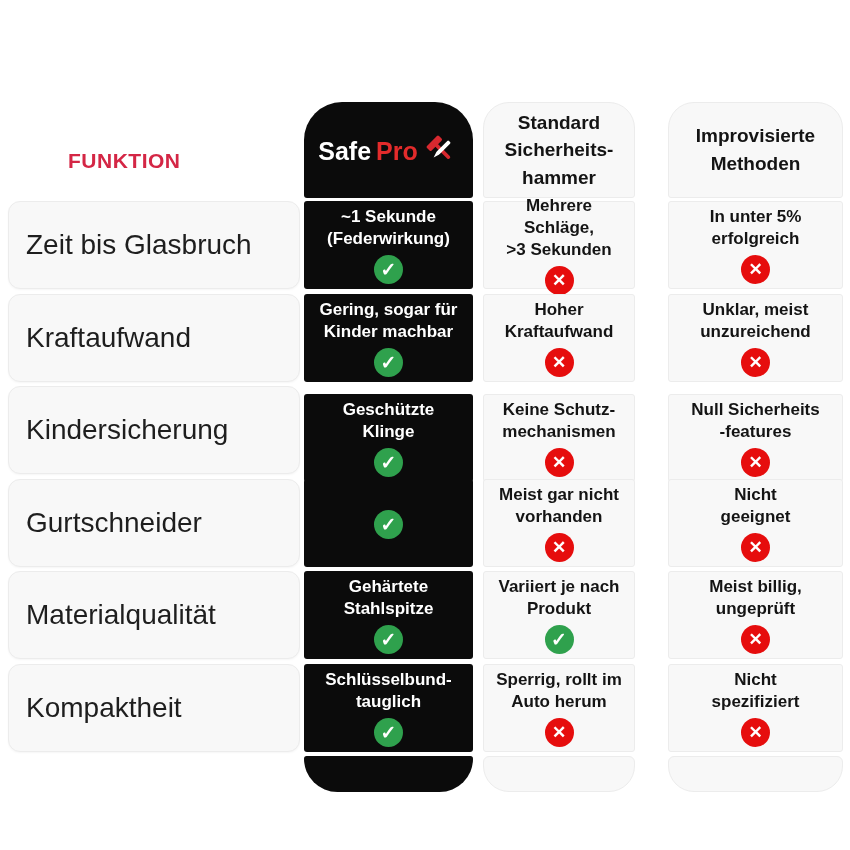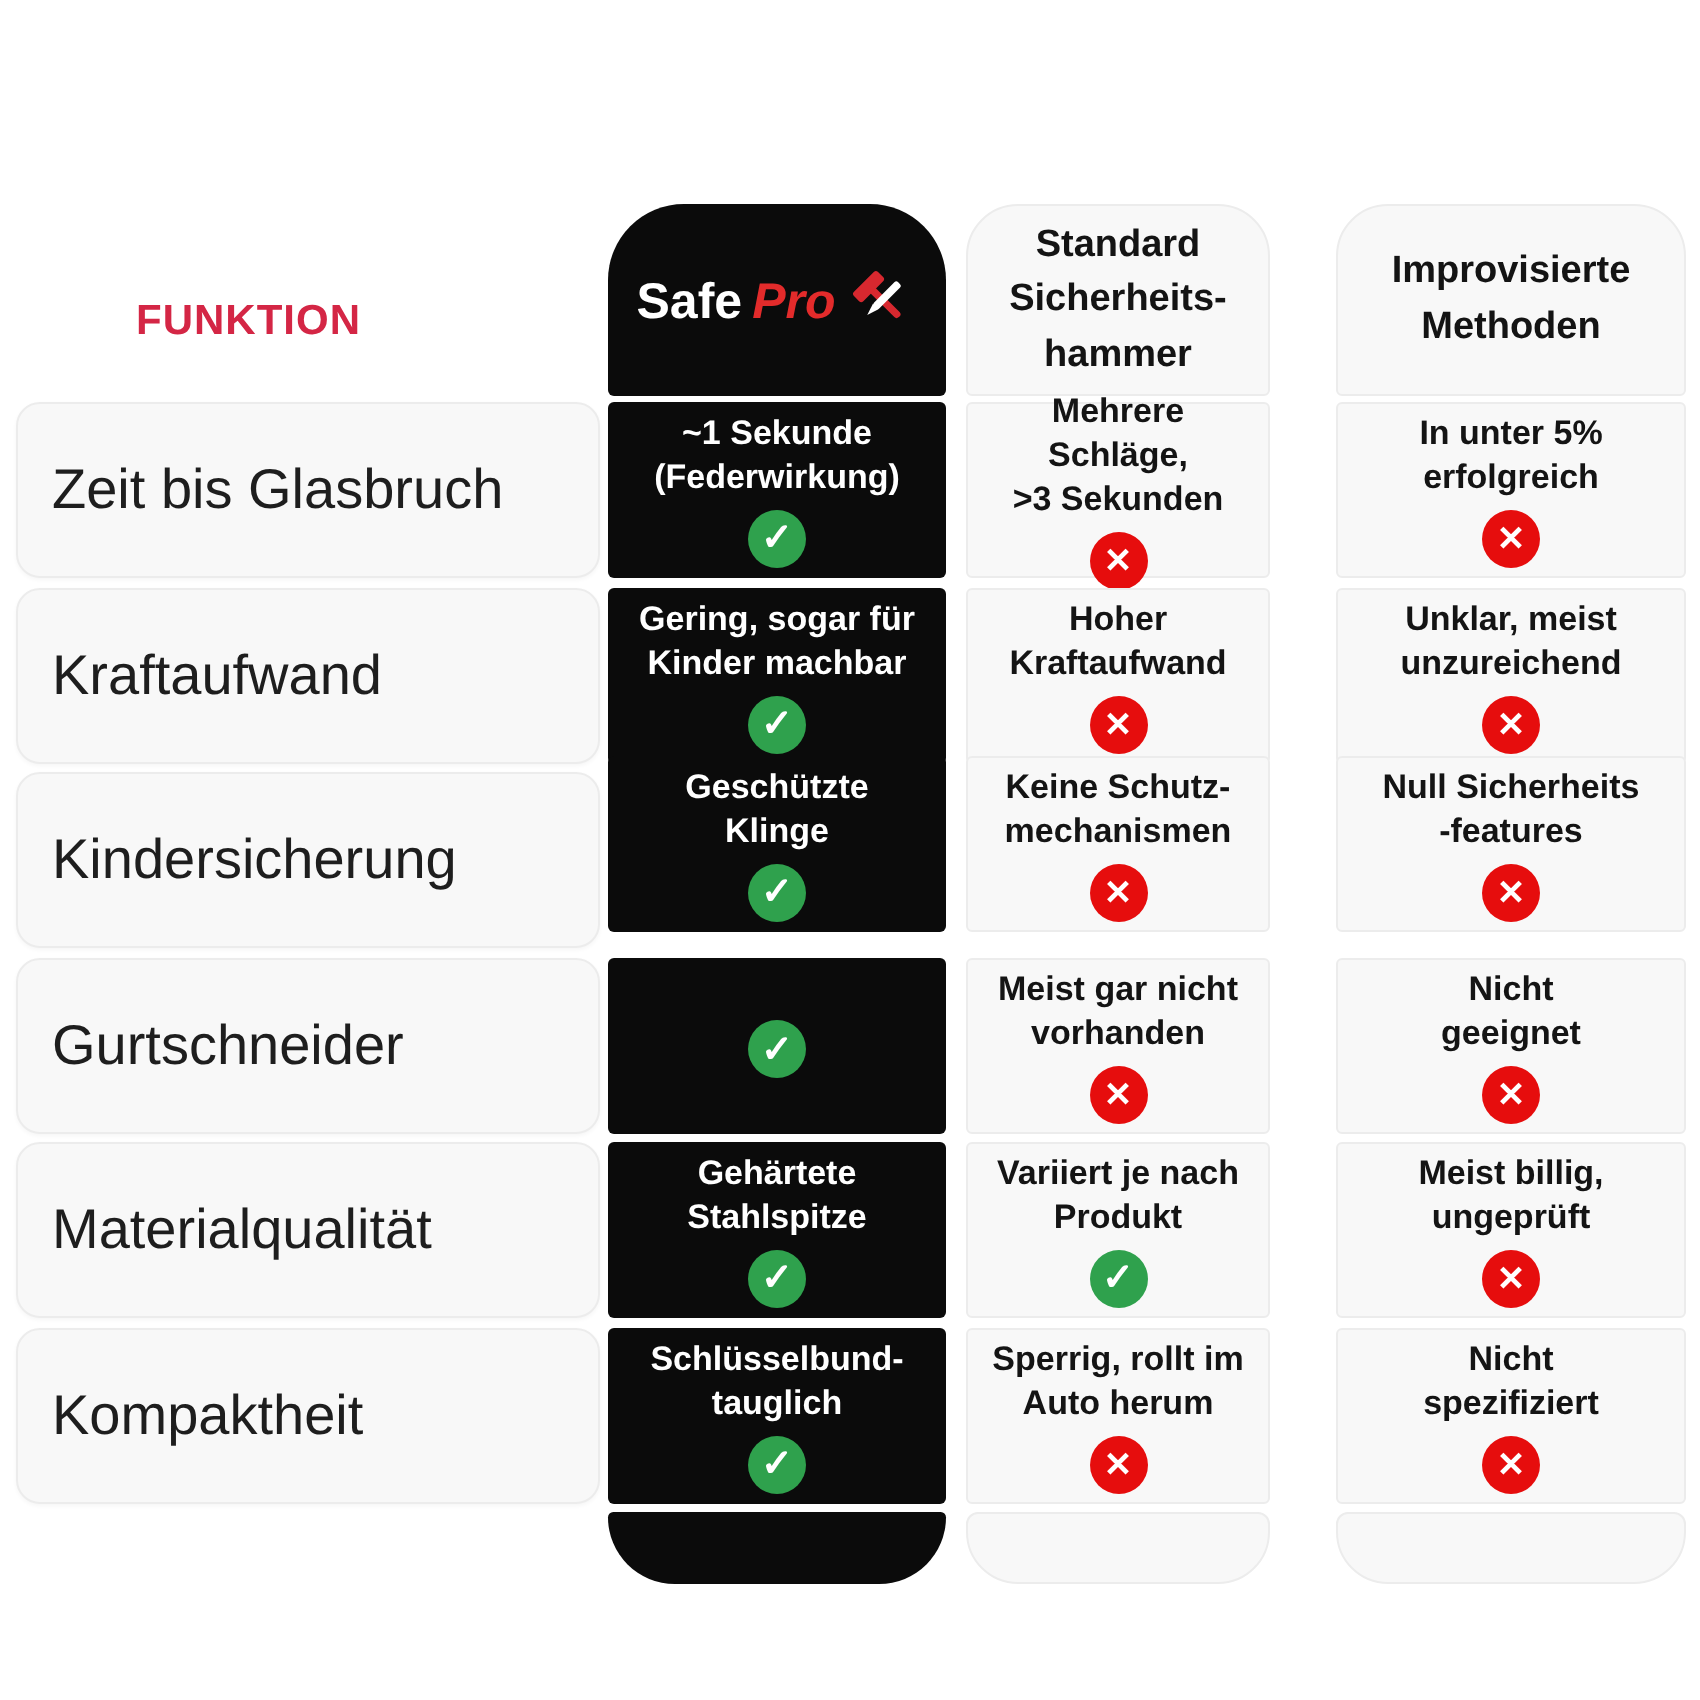--- a/index.html
+++ b/index.html
@@ -31,21 +31,21 @@
   .col-safepro{left:304px;width:169px;}
   .col-standard{left:483px;width:152px;}
   .col-improvised{left:668px;width:175px;border-radius:10px;}
 
   .cell{
     position:absolute;left:0;right:0;height:88px;box-sizing:border-box;
     display:flex;flex-direction:column;align-items:center;justify-content:center;
     gap:2px;padding:4px 6px;text-align:center;border-radius:3px;
   }
   .head{top:0;height:96px;}
-  .c0{top:99px}.c1{top:192px}.c2{top:276px}.c3{top:377px}.c4{top:469px}.c5{top:562px}
+  .c0{top:99px}.c1{top:192px}.c2{top:292px}.c3{top:377px}.c4{top:469px}.c5{top:562px}
   .cap{top:654px;height:36px;padding:0;}
 
   .black{background:#0b0b0b;color:#ffffff;}
   .gray{background:#f8f8f8;border:1px solid #ececec;color:#141414;}
 
   .col-safepro .head{border-radius:38px 38px 3px 3px;}
   .col-safepro .cap{border-radius:3px 3px 38px 38px;}
   .col-standard .head,.col-improvised .head{border-radius:26px 26px 3px 3px;}
   .col-standard .cap,.col-improvised .cap{border-radius:6px 6px 26px 26px;}
 
@@ -58,21 +58,21 @@
     display:flex;align-items:center;justify-content:center;color:#fff;
   }
   .badge.check{background:#2fa14d;}
   .badge.check::before{content:"✓";font-size:19px;font-weight:900;}
   .badge.cross{background:#e60d0d;}
   .badge.cross::before{content:"✕";font-size:17px;font-weight:900;}
 
   
   .logo{display:flex;align-items:flex-end;gap:5px;font-size:25px;font-weight:700;}
   .logo-safe{color:#ffffff;}
-  .logo-pro{color:#e32b2b;font-style:italic;}
+  .logo-pro{color:#e32b2b;}
   .logo svg{display:block;}
 </style>
 </head>
 <body>
 
 <div class="canvas">
 
   <div class="funktion">FUNKTION</div>
 
   <div class="feature r0">

